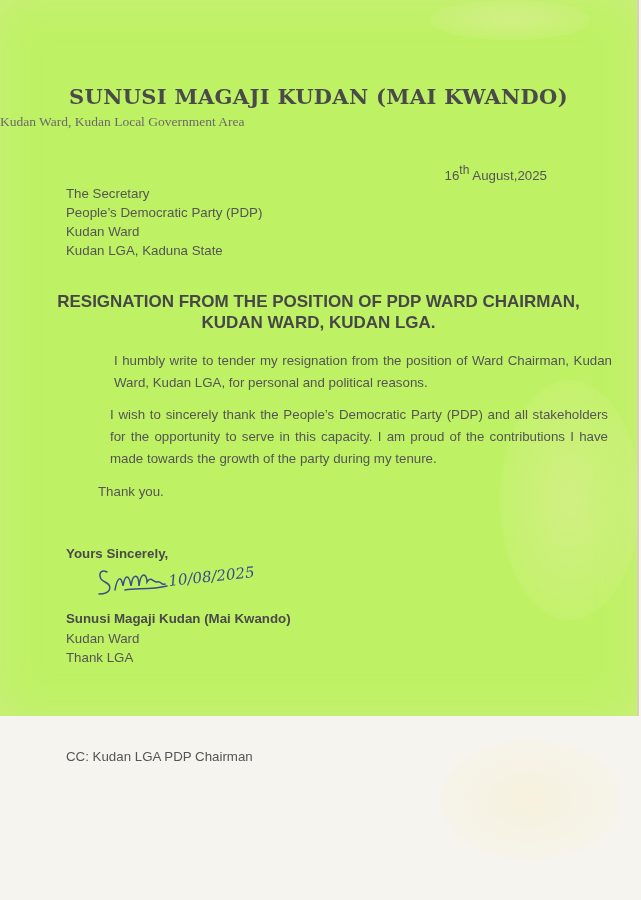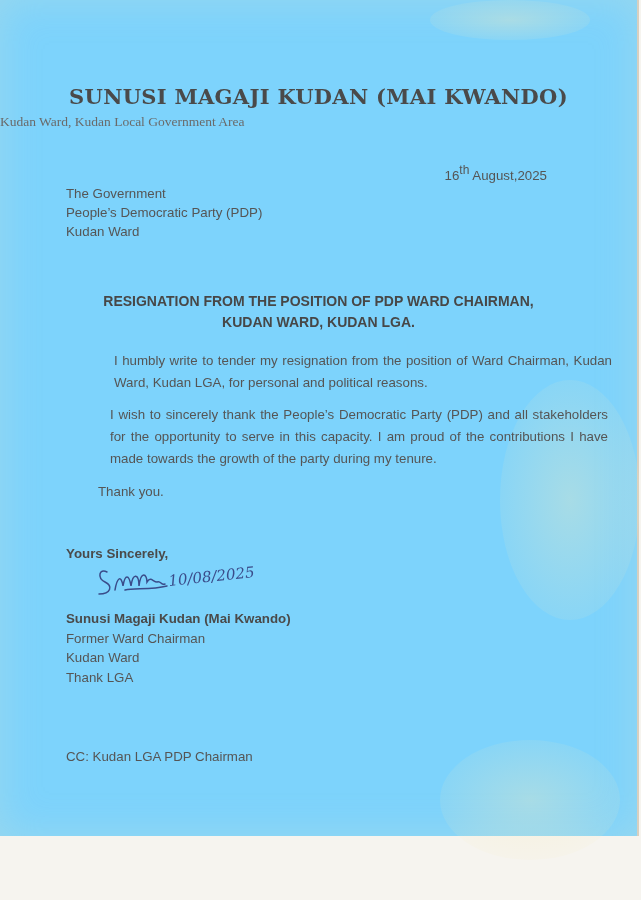--- a/index.html
+++ b/index.html
@@ -2,22 +2,22 @@
 <html><head>
 <meta charset="utf-8">
 <style>
   html, body { margin: 0; padding: 0; }
   body {
     width: 641px; height: 900px; overflow: hidden;
     background: #f6f4ef;
     position: relative;
   }
   .page {
-    position: absolute; left: 0; top: 0; width: 637px; height: 836px;
-    background: #7dd3fc;
+    position: absolute; left: 0; top: 0; width: 637px; height: 716px;
+    background: #bef264;
     border-right: 2px solid #d8cfbf;
     box-shadow: inset 0 0 40px rgba(240,232,200,0.25);
   }
   .letterhead-name {
     position: absolute; left: 0; width: 637px; top: 84px;
     text-align: center;
     font-family: "DejaVu Serif", serif;
     font-weight: bold; font-size: 21px; letter-spacing: 0.3px;
     color: #4a4a4a;
   }
@@ -35,21 +35,21 @@
     position: absolute; right: 90px; top: 163px;
   }
   .date sup { font-size: 12px; vertical-align: 6px; }
   .recipient {
     position: absolute; left: 66px; top: 184px; line-height: 19px;
   }
   .subject {
     position: absolute; left: 0; width: 637px; top: 291px;
     text-align: center;
     font-family: "Liberation Sans", sans-serif;
-    font-weight: bold; font-size: 14px; color: #474747;
+    font-weight: bold; font-size: 17px; color: #474747;
     line-height: 21px;
   }
   .para {
     position: absolute; left: 66px; width: 498px;
     line-height: 22px; text-align: justify; margin: 0;
   }
   .p1 { top: 350px; margin-left: 48px; }
   .p2 { top: 404px; margin-left: 44px; }
   .p3 { top: 481px; margin-left: 32px; }
   .closing {
@@ -78,42 +78,42 @@
   <div class="watermark" style="left:430px;top:0px;width:160px;height:40px;"></div>
   <div class="watermark" style="left:500px;top:380px;width:140px;height:240px;"></div>
   <div class="watermark" style="left:440px;top:740px;width:180px;height:120px;"></div>
 
   <div class="letterhead-name">SUNUSI MAGAJI KUDAN (MAI KWANDO)</div>
   <div class="letterhead-sub">Kudan Ward, Kudan Local Government Area</div>
 
   <div class="date body-text"><span>16</span><sup>th</sup><span> August,2025</span></div>
 
   <div class="recipient body-text">
-    <div>The Government</div>
+    <div>The Secretary</div>
     <div>People’s Democratic Party (PDP)</div>
     <div>Kudan Ward</div>
+    <div>Kudan LGA, Kaduna State</div>
   </div>
 
   <div class="subject">
     <div>RESIGNATION FROM THE POSITION OF PDP WARD CHAIRMAN,</div>
     <div>KUDAN WARD, KUDAN LGA.</div>
   </div>
 
   <p class="para p1 body-text">I humbly write to tender my resignation from the position of Ward Chairman, Kudan Ward, Kudan LGA, for personal and political reasons.</p>
   <p class="para p2 body-text">I wish to sincerely thank the People’s Democratic Party (PDP) and all stakeholders for the opportunity to serve in this capacity. I am proud of the contributions I have made towards the growth of the party during my tenure.</p>
   <p class="para p3 body-text">Thank you.</p>
 
   <div class="closing body-text">Yours Sincerely,</div>
 
   <svg class="signature" viewBox="0 0 170 40">
     <path d="M12 12 C4 8, 2 18, 10 22 C18 26, 16 34, 4 34 M20 30 C22 18, 26 14, 28 26 C30 14, 34 14, 36 26 C38 12, 44 14, 44 26 C46 10, 52 14, 52 22 C56 16, 58 22, 62 22 C66 20, 66 26, 70 24 M30 30 C40 28, 56 30, 72 26" fill="none" stroke="#3a4c8a" stroke-width="1.5" stroke-linecap="round"></path>
     <text x="74" y="26" font-family="DejaVu Serif, serif" font-style="italic" font-size="15" fill="#3a4c8a" transform="rotate(-6 74 26)">10/08/2025</text>
   </svg>
 
   <div class="signer body-text">
     <div class="name">Sunusi Magaji Kudan (Mai Kwando)</div>
-    <div>Former Ward Chairman</div>
     <div>Kudan Ward</div>
     <div>Thank LGA</div>
   </div>
 
   <div class="cc body-text">CC: Kudan LGA PDP Chairman</div>
 </div>
 
 </body></html>

